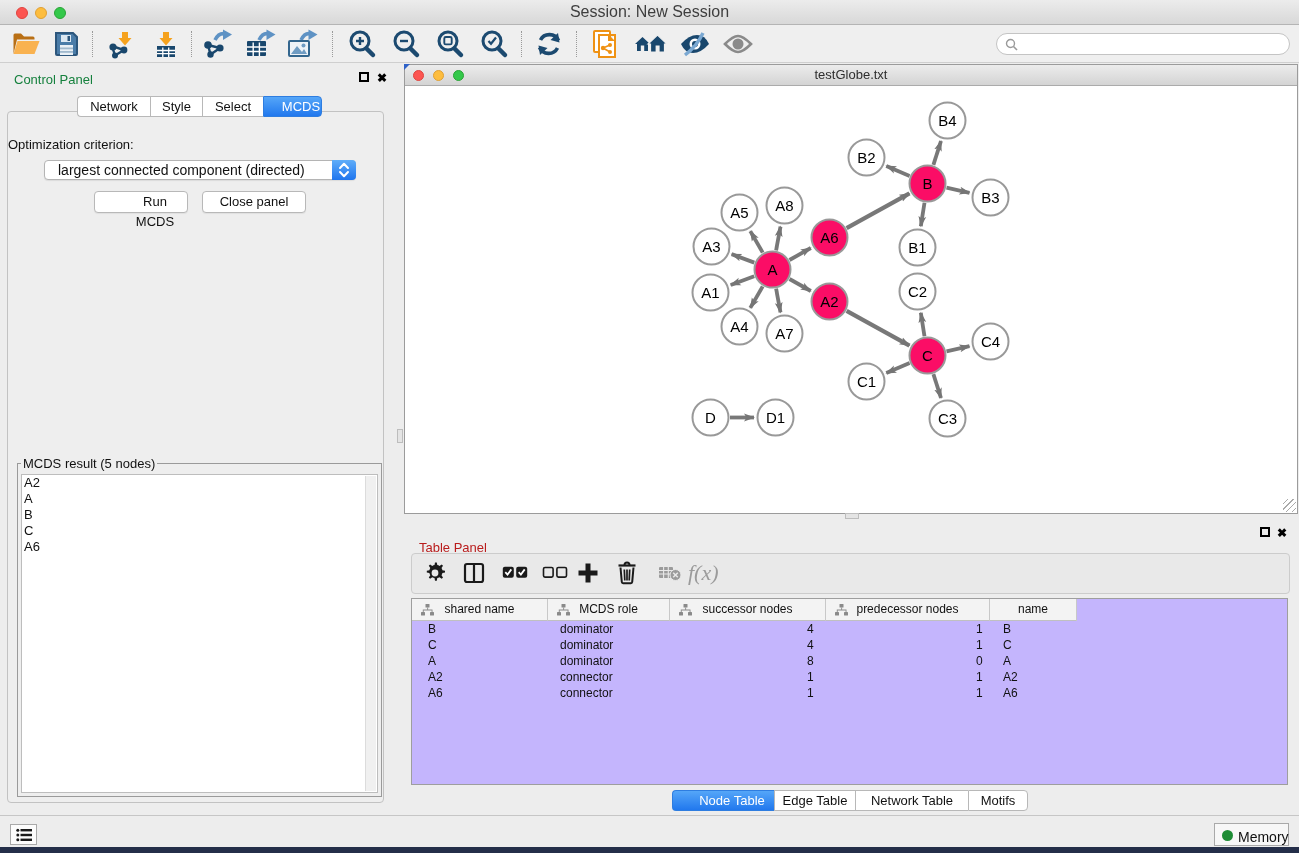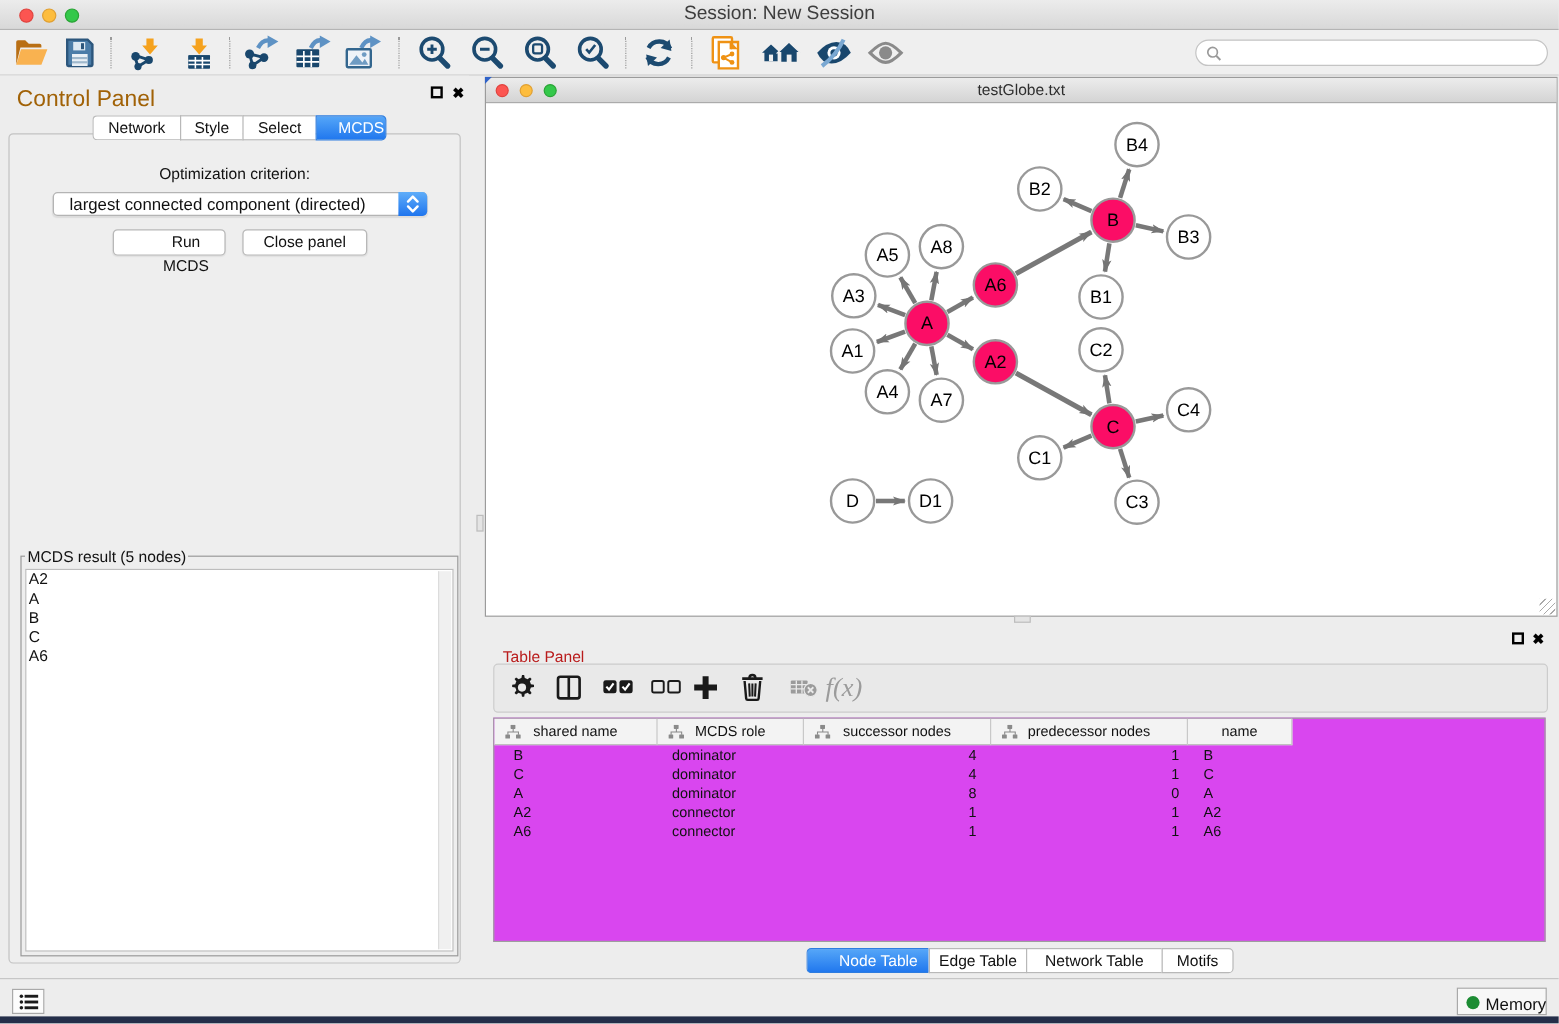--- a/index.html
+++ b/index.html
@@ -13,30 +13,30 @@
 .tl { border-radius:50%; }
 
 #toolbar { left:0; top:25px; width:1299px; height:38px; background:#efefef; border-bottom:1px solid #cfcfcf; }
 .tsep { position:absolute; top:6px; height:26px; width:0; border-left:1px dotted #9a9a9a; }
 .ticon { position:absolute; top:3px; }
 #searchbox { position:absolute; left:996px; top:8px; width:294px; height:22px; background:#fff;
   border:1px solid #c4c4c4; border-radius:12px; }
 #searchbox svg { position:absolute; left:8px; top:4px; }
 
 #cp-header { left:0; top:63px; width:391px; height:33px; background:#ededed; }
-#cp-header .t { position:absolute; left:14px; top:9px; font-size:19px; color:#a16207; }
+#cp-header .t { position:absolute; left:14px; top:9px; font-size:13px; color:#15803d; }
 #cp-tabs { left:77px; top:96px; height:21px; z-index:5; display:flex; }
 .seg { height:21px; line-height:20px; font-size:13px; text-align:center; color:#111;
   background:#fff; border:1px solid #b8b8b8; border-right:none; }
 .seg.first { border-radius:4px 0 0 4px; }
 .seg.last { border-radius:0 4px 4px 0; border-right:1px solid #b8b8b8; }
 .seg.sel { background:linear-gradient(#55a6f8,#2178ee); color:#fff; border-color:#2e7de0;padding-left:17px; }
 #cp-pane { left:7px; top:111px; width:377px; height:692px; background:#eeeeee;
   border:1px solid #c2c2c2; border-radius:4px; }
-#opt-label { left:0; top:25px; width:100%; text-align:center; font-size:13px; color:#111; }
+#opt-label { left:0; top:25px; width:100%; text-align:left; font-size:13px; color:#111; }
 #combo { left:36px; top:48px; width:312px; height:20px; background:#fff; border:1px solid #b4b4b4;
   border-radius:4px; box-shadow:0 1px 1px rgba(0,0,0,0.08); }
 #combo .txt { position:absolute; left:13px; top:1px; font-size:14px; color:#111; }
 #combo .step { position:absolute; right:-1px; top:-1px; width:24px; height:20px;
   background:linear-gradient(#5fadf9,#1f75ee); border-radius:0 4px 4px 0; }
 .btn { position:absolute; height:22px; background:#fff; border:1px solid #b8b8b8; border-radius:4px;
   font-size:13px; color:#111; text-align:center; line-height:20px; box-shadow:0 1px 1px rgba(0,0,0,0.06); }
 #fieldset { left:9px; top:344px; width:365px; height:341px; border:1px solid #9a9a9a; margin:0; }
 #fieldset legend { font-size:13px; color:#111; margin-left:3px; padding:0 2px; }
 #mcds-list { position:absolute; left:3px; top:3px; right:3px; bottom:3px; background:#fff;
@@ -48,21 +48,21 @@
   background:linear-gradient(#ececec,#d4d4d4); border-bottom:1px solid #ababab; }
 #nw-titlebar .title { width:100%; text-align:center; line-height:20px; font-size:13px; color:#2e2e2e; }
 #graph { position:absolute; left:0; top:21px; }
 .resize-grip { position:absolute; right:1px; bottom:1px; width:13px; height:13px;
   background:repeating-linear-gradient(135deg, transparent 0 3px, #aaa 3px 4px); }
 
 #tp-header { left:404px; top:520px; width:895px; height:26px; }
 #tp-header .t { position:absolute; left:15px; top:20px; font-size:13px; color:#b91c1c; }
 #tp-toolbar { left:411px; top:553px; width:879px; height:41px; background:#e9e9e9;
   border:1px solid #cccccc; border-radius:4px; }
-#tbl { left:411px; top:598px; width:877px; height:187px; background:#d946ef; border:1px solid #9e9e9e; }
+#tbl { left:411px; top:598px; width:877px; height:187px; background:#c4b5fd; border:1px solid #9e9e9e; }
 #tbl-head { position:absolute; left:0; top:0; height:22px; width:665px; background:#f3f3f3;
   border-bottom:1px solid #c0c0c0; display:flex; }
 .th { position:relative; height:22px; border-right:1px solid #c8c8c8; font-size:12px; color:#111;
   text-align:center; line-height:21px; }
 .th svg { position:absolute; left:9px; top:5px; }
 .tr { position:absolute; left:0; width:100%; height:16px; font-size:12px; color:#111; }
 .tr span { position:absolute; top:1px; }
 
 #tp-tabs { left:672px; top:790px; height:21px; display:flex; }
 

